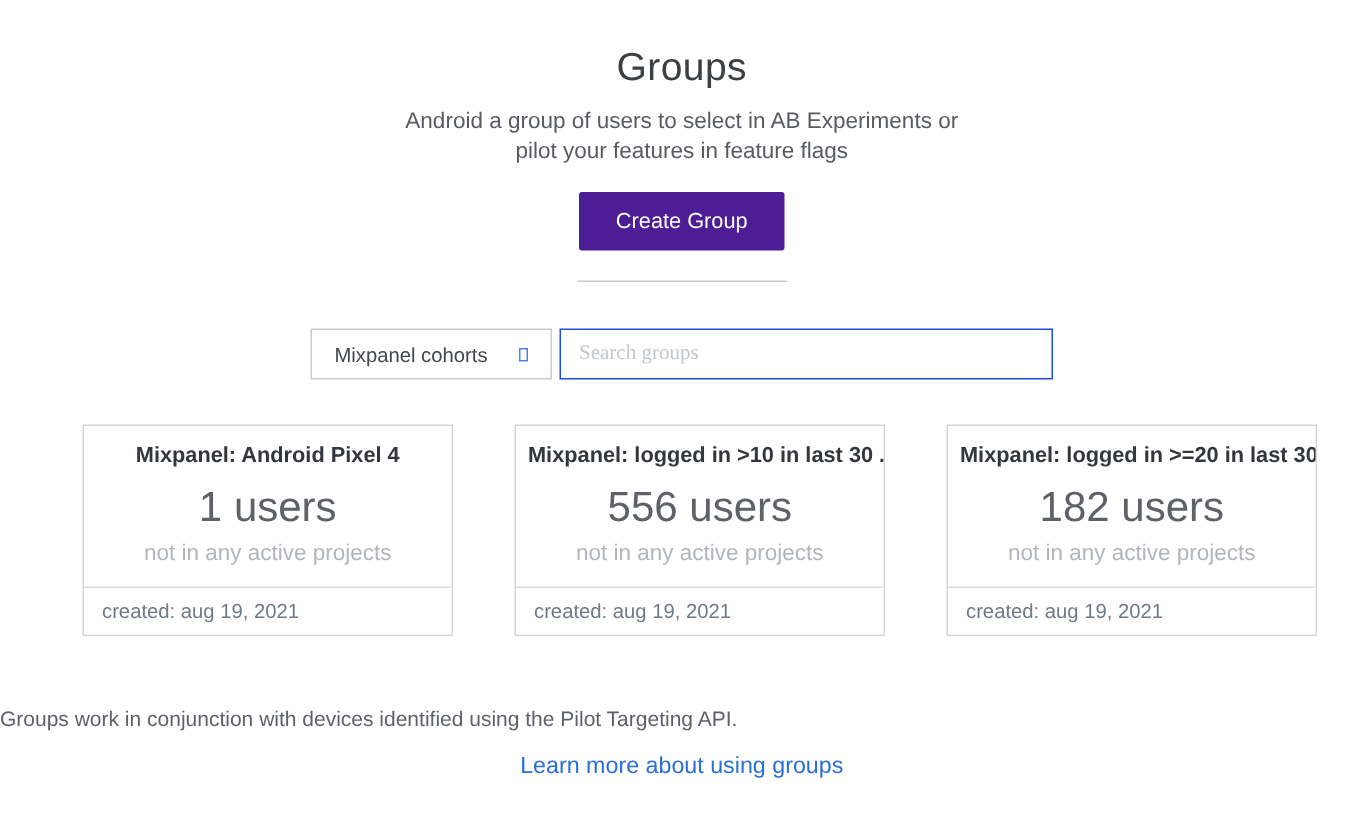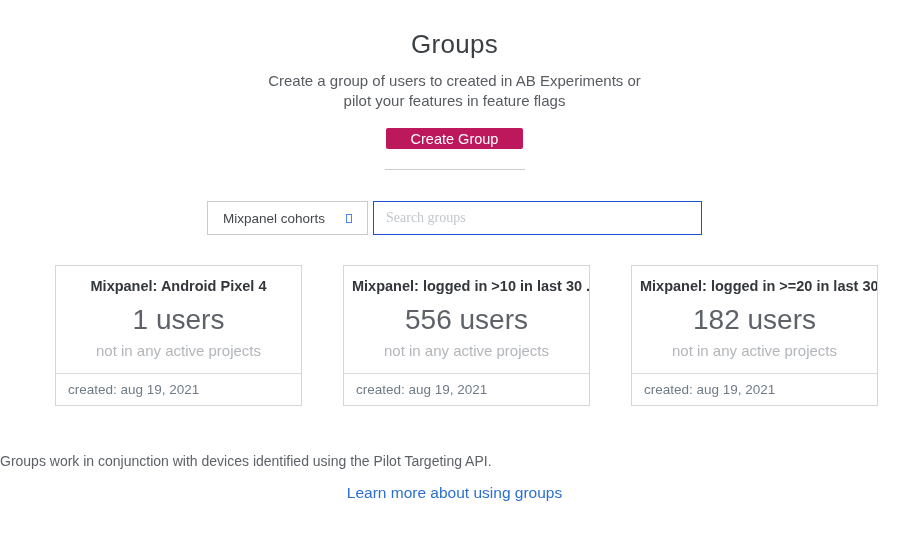--- a/index.html
+++ b/index.html
@@ -5,21 +5,21 @@
   * { margin:0; padding:0; box-sizing:border-box; }
   html,body { width:909px; height:558px; background:#ffffff;
     font-family:"Liberation Sans", sans-serif; overflow:hidden; }
 
   .header { text-align:center; padding-top:29px; }
   .page-title { font-size:26px; font-weight:400; color:#3c4043; letter-spacing:0.3px; margin-bottom:11px; }
   .subtitle { font-size:15px; line-height:20px; color:#585c61; }
 
   .btn-row { text-align:center; margin-top:17px; }
   .btn-create {
-    width:137px; height:21px; background:#be185d; color:#ffffff;
+    width:137px; height:39px; background:#4c1d95; color:#ffffff;
     border:none; border-radius:2px; font-size:14.5px; font-family:inherit; cursor:pointer;
   }
 
   .divider { width:140px; border:none; border-top:1px solid #cccccc; margin:20px auto 0; }
 
   .controls { margin-top:31px; display:flex; justify-content:center; gap:5px; }
   .dropdown {
     width:161px; height:34px; border:1px solid #cbcbcb; background:#fff;
     display:flex; align-items:center; justify-content:center; gap:21px;
     font-size:13.5px; color:#43474b; cursor:pointer;
@@ -53,21 +53,21 @@
     display:block; text-align:center; margin-top:15px;
     font-size:15.5px; color:#2b6fd3; text-decoration:none; cursor:pointer;
   }
 </style>
 </head>
 <body>
 
 <div class="header">
   <div class="page-title">Groups</div>
   <div class="subtitle">
-    <div>Create a group of users to created in AB Experiments or</div>
+    <div>Android a group of users to select in AB Experiments or</div>
     <div>pilot your features in feature flags</div>
   </div>
 </div>
 
 <div class="btn-row">
   <button class="btn-create">Create Group</button>
 </div>
 
 <hr class="divider">
 

